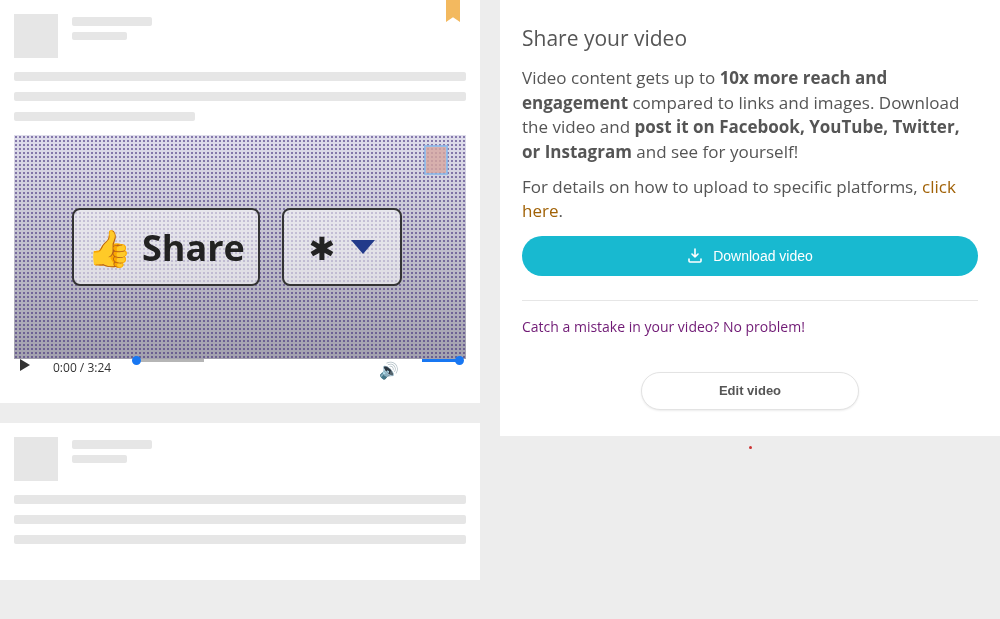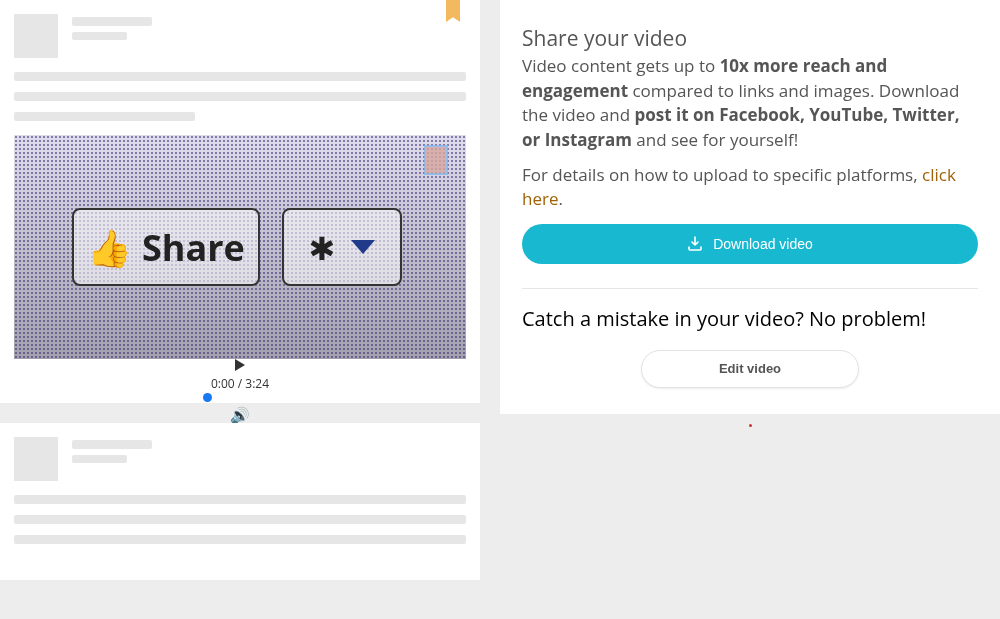--- a/index.html
+++ b/index.html
@@ -130,26 +130,25 @@
     top:10px; right:18px;
     width:24px;height:30px;
     background:#d7a7a0;
     border:2px solid #89b7e8;
     opacity:.8;
   }
   .video-controls {
     height: 30px;
     background: #fff;
     display: flex;
-    align-items: center;
+    align-items: flex-start;
     padding: 0 6px;
-    gap: 4px;
+    gap: 23px;
     font-size: 12px;
     color:#333;
-    flex-direction:column;
   }
   .play-icon {
     width:0;height:0;
     border-top:6px solid transparent;
     border-bottom:6px solid transparent;
     border-left:10px solid #333;
   }
   .scrubber {
     position: relative;
     width: 70px;
@@ -178,21 +177,21 @@
 
   
   .share-card {
     background:#fff;
     padding: 24px 22px 26px 22px;
   }
   .share-title {
     font-size: 21px;
     font-weight: 400;
     color:#555;
-    margin-bottom: 2px;
+    margin-bottom: 14px;
   }
   .share-p {
     font-size: 17px;
     color:#555;
     line-height:1.45;
     margin-bottom: 10px;
   }
   .share-p b { font-weight:700; }
   .share-link { color:#a16207; text-decoration:none; }
   .download-btn {
@@ -210,23 +209,23 @@
     gap:10px;
     cursor:pointer;
   }
   .dl-icon svg { display:block; }
   .divider {
     height:1px;
     background:#e6e6e6;
     margin: 24px 0 16px 0;
   }
   .mistake-text {
-    font-size:20px;
-    color:#000000;
-    margin-bottom:18px;
+    font-size:14px;
+    color:#701a75;
+    margin-bottom:36px;
   }
   .edit-btn {
     display:block;
     margin: 0 auto;
     width: 218px;
     height: 38px;
     border-radius: 19px;
     background:#fff;
     border:1px solid #e3e3e3;
     box-shadow: 0 1px 2px rgba(0,0,0,0.08);

